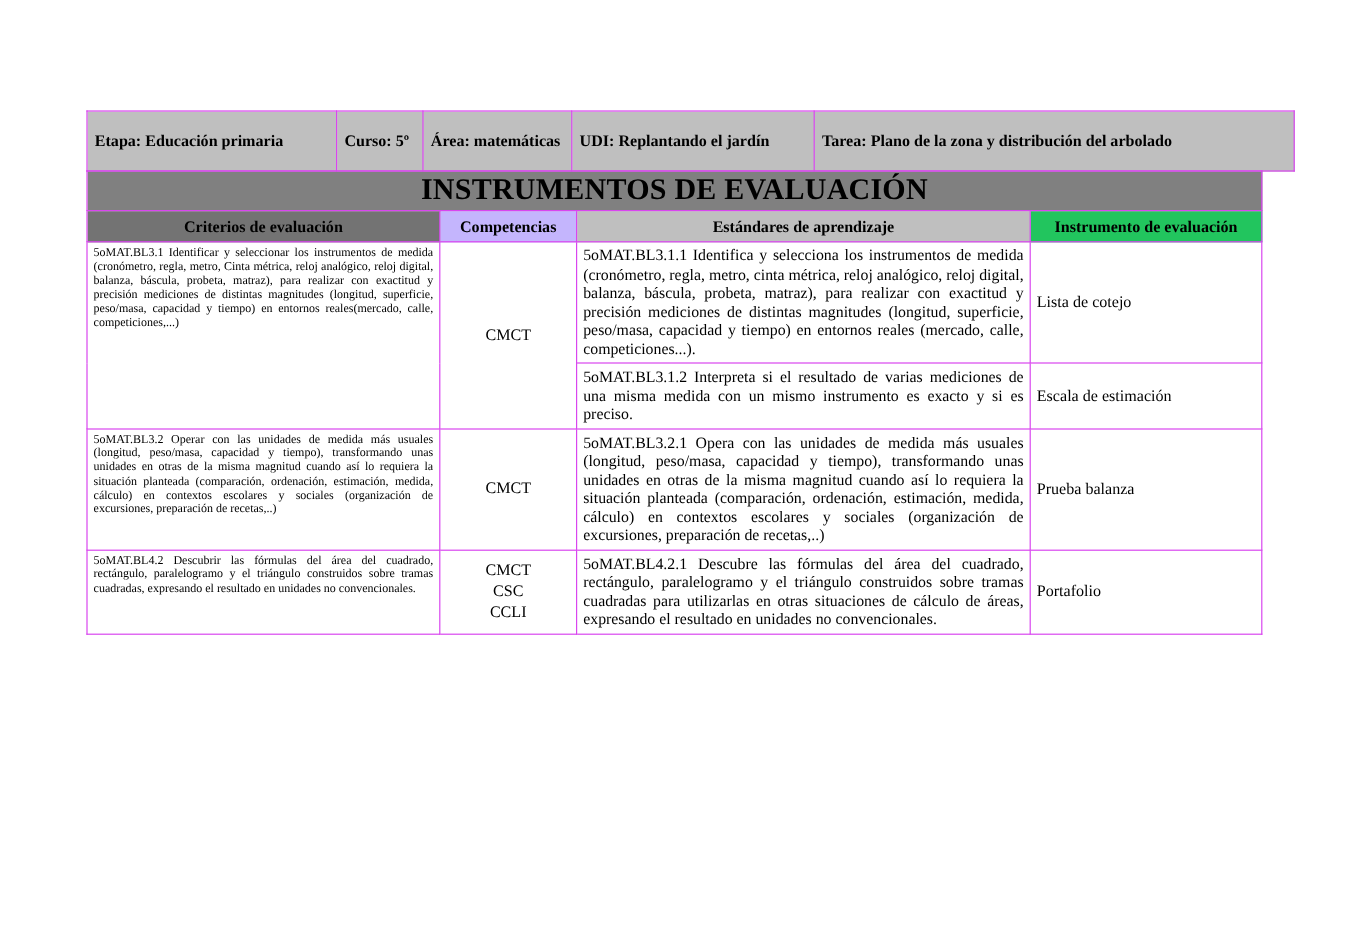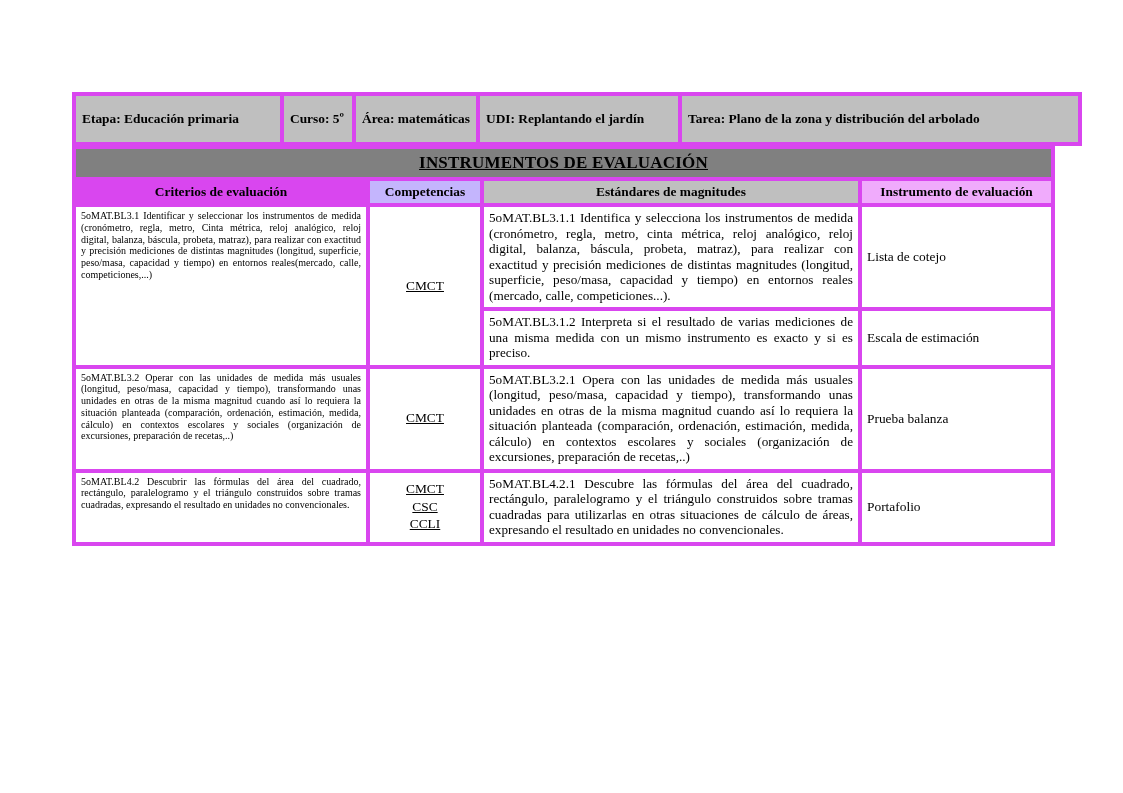--- a/index.html
+++ b/index.html
@@ -26,21 +26,21 @@
 
   table.doc-table {
     width: 979px;
     border-collapse: collapse;
     table-layout: fixed;
     font-size: 13.2px;
   }
 
   table.doc-table td,
   table.doc-table th {
-    border: 4px solid #d946ef;
+    border: 1px solid #d946ef;
     vertical-align: top;
     padding: 3px 4px 4px 4px;
     box-sizing: border-box;
   }
 
   
   .meta-cell {
     background: #bfbfbf;
     font-weight: bold;
     text-align: left;
@@ -49,26 +49,25 @@
     font-size: 13.4px;
     white-space: nowrap;
     padding: 4px 6px !important;
   }
 
   
   .title-band {
     background: #808080;
     text-align: center;
     font-weight: bold;
-    font-size: 17px;
+    font-size: 25px;
     letter-spacing: 0.2px;
     height: 32px;
     vertical-align: middle !important;
     padding: 2px 4px !important;
-    text-decoration: underline;
   }
 
   
   .col-head {
     background: #bfbfbf;
     text-align: center;
     font-weight: bold;
     font-size: 13.4px;
     height: 26px;
     vertical-align: middle !important;
@@ -89,21 +88,20 @@
     line-height: 1.175;
     font-size: 13.2px;
     padding: 3px 5px 4px 5px !important;
   }
   .comp-cell {
     text-align: center;
     vertical-align: middle !important;
     line-height: 1.3;
     font-size: 13.4px;
     white-space: pre-line;
-    text-decoration: underline;
   }
   .inst-cell {
     text-align: left;
     vertical-align: middle !important;
     font-size: 13.4px;
     padding: 3px 5px !important;
   }
 
   
   .w-crit  { width: 294px; }
@@ -149,24 +147,24 @@
       <col class="w-inst">
     </colgroup>
 
     <tbody>
 
       <tr>
         <td class="title-band" colspan="4" style="background: rgb(128, 128, 128);">INSTRUMENTOS DE EVALUACIÓN</td>
       </tr>
 
       <tr>
-        <td class="col-head" style="background: #d946ef;">Criterios de evaluación</td>
+        <td class="col-head" style="background: #737373;">Criterios de evaluación</td>
         <td class="col-head" style="background: #c4b5fd;">Competencias</td>
-        <td class="col-head" style="background: rgb(191, 191, 191);">Estándares de magnitudes</td>
-        <td class="col-head" style="background: #f0abfc;">Instrumento de evaluación</td>
+        <td class="col-head" style="background: rgb(191, 191, 191);">Estándares de aprendizaje</td>
+        <td class="col-head" style="background: #22c55e;">Instrumento de evaluación</td>
       </tr>
 
       <tr>
         <td class="crit-cell" rowspan="2">5oMAT.BL3.1 Identificar y seleccionar los instrumentos de medida (cronómetro, regla, metro, Cinta métrica, reloj analógico, reloj digital, balanza, báscula, probeta, matraz), para realizar con exactitud y precisión mediciones de distintas magnitudes (longitud, superficie, peso/masa, capacidad y tiempo) en entornos reales(mercado, calle, competiciones,...)</td>
         <td class="comp-cell" rowspan="2">CMCT</td>
         <td class="std-cell">5oMAT.BL3.1.1 Identifica y selecciona los instrumentos de medida (cronómetro, regla, metro, cinta métrica, reloj analógico, reloj digital, balanza, báscula, probeta, matraz), para realizar con exactitud y precisión mediciones de distintas magnitudes (longitud, superficie, peso/masa, capacidad y tiempo) en entornos reales (mercado, calle, competiciones...).</td>
         <td class="inst-cell">Lista de cotejo</td>
       </tr>
       <tr>
         <td class="std-cell">5oMAT.BL3.1.2 Interpreta si el resultado de varias mediciones de una misma medida con un mismo instrumento es exacto y si es preciso.</td>

